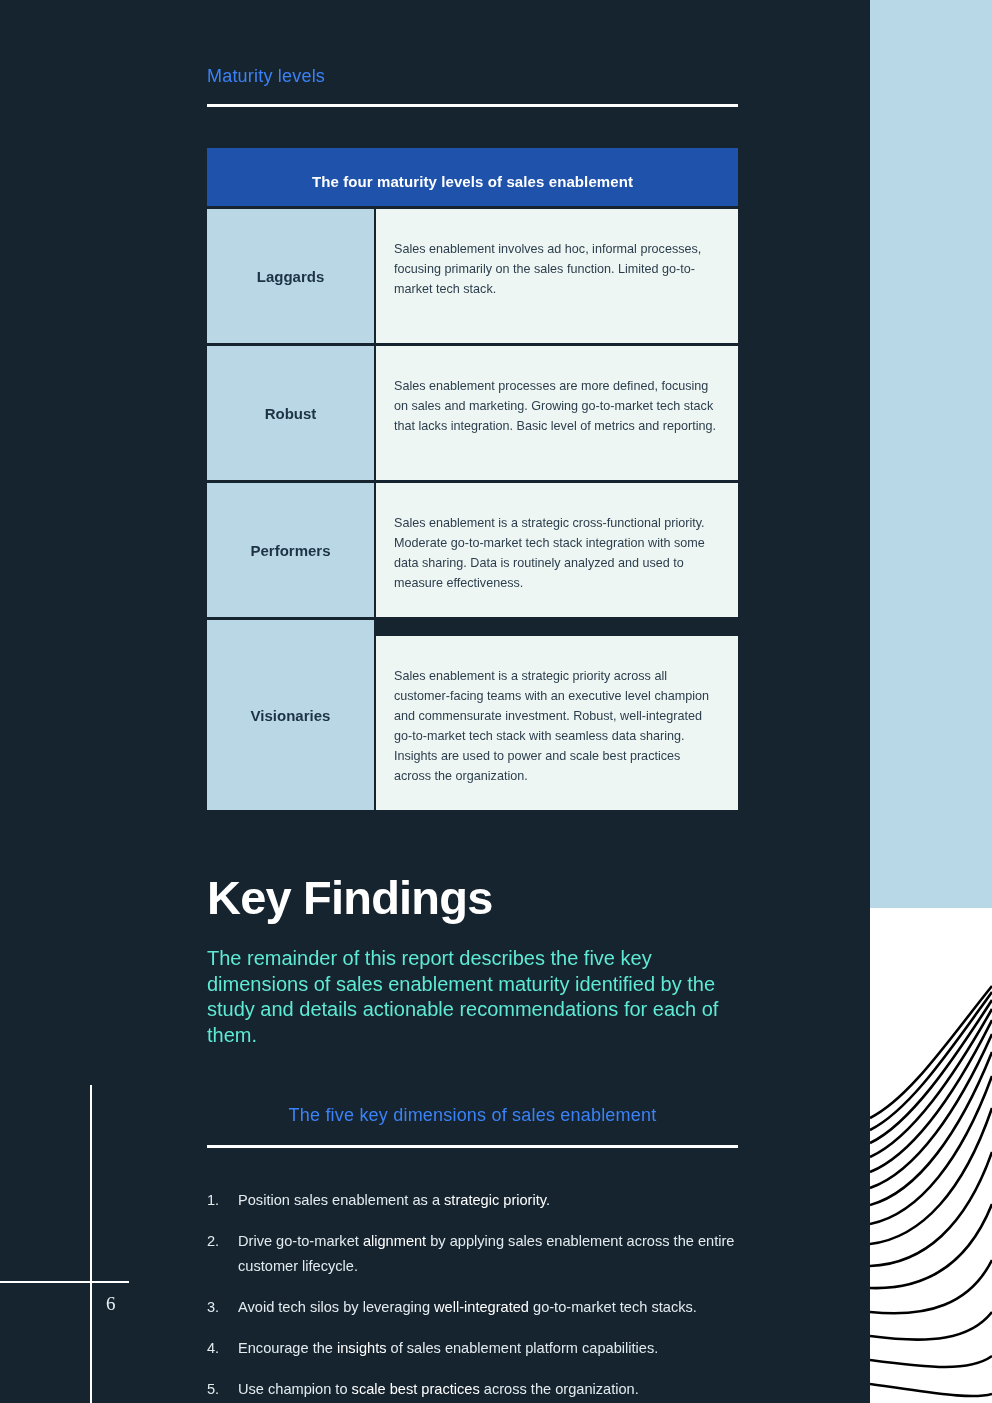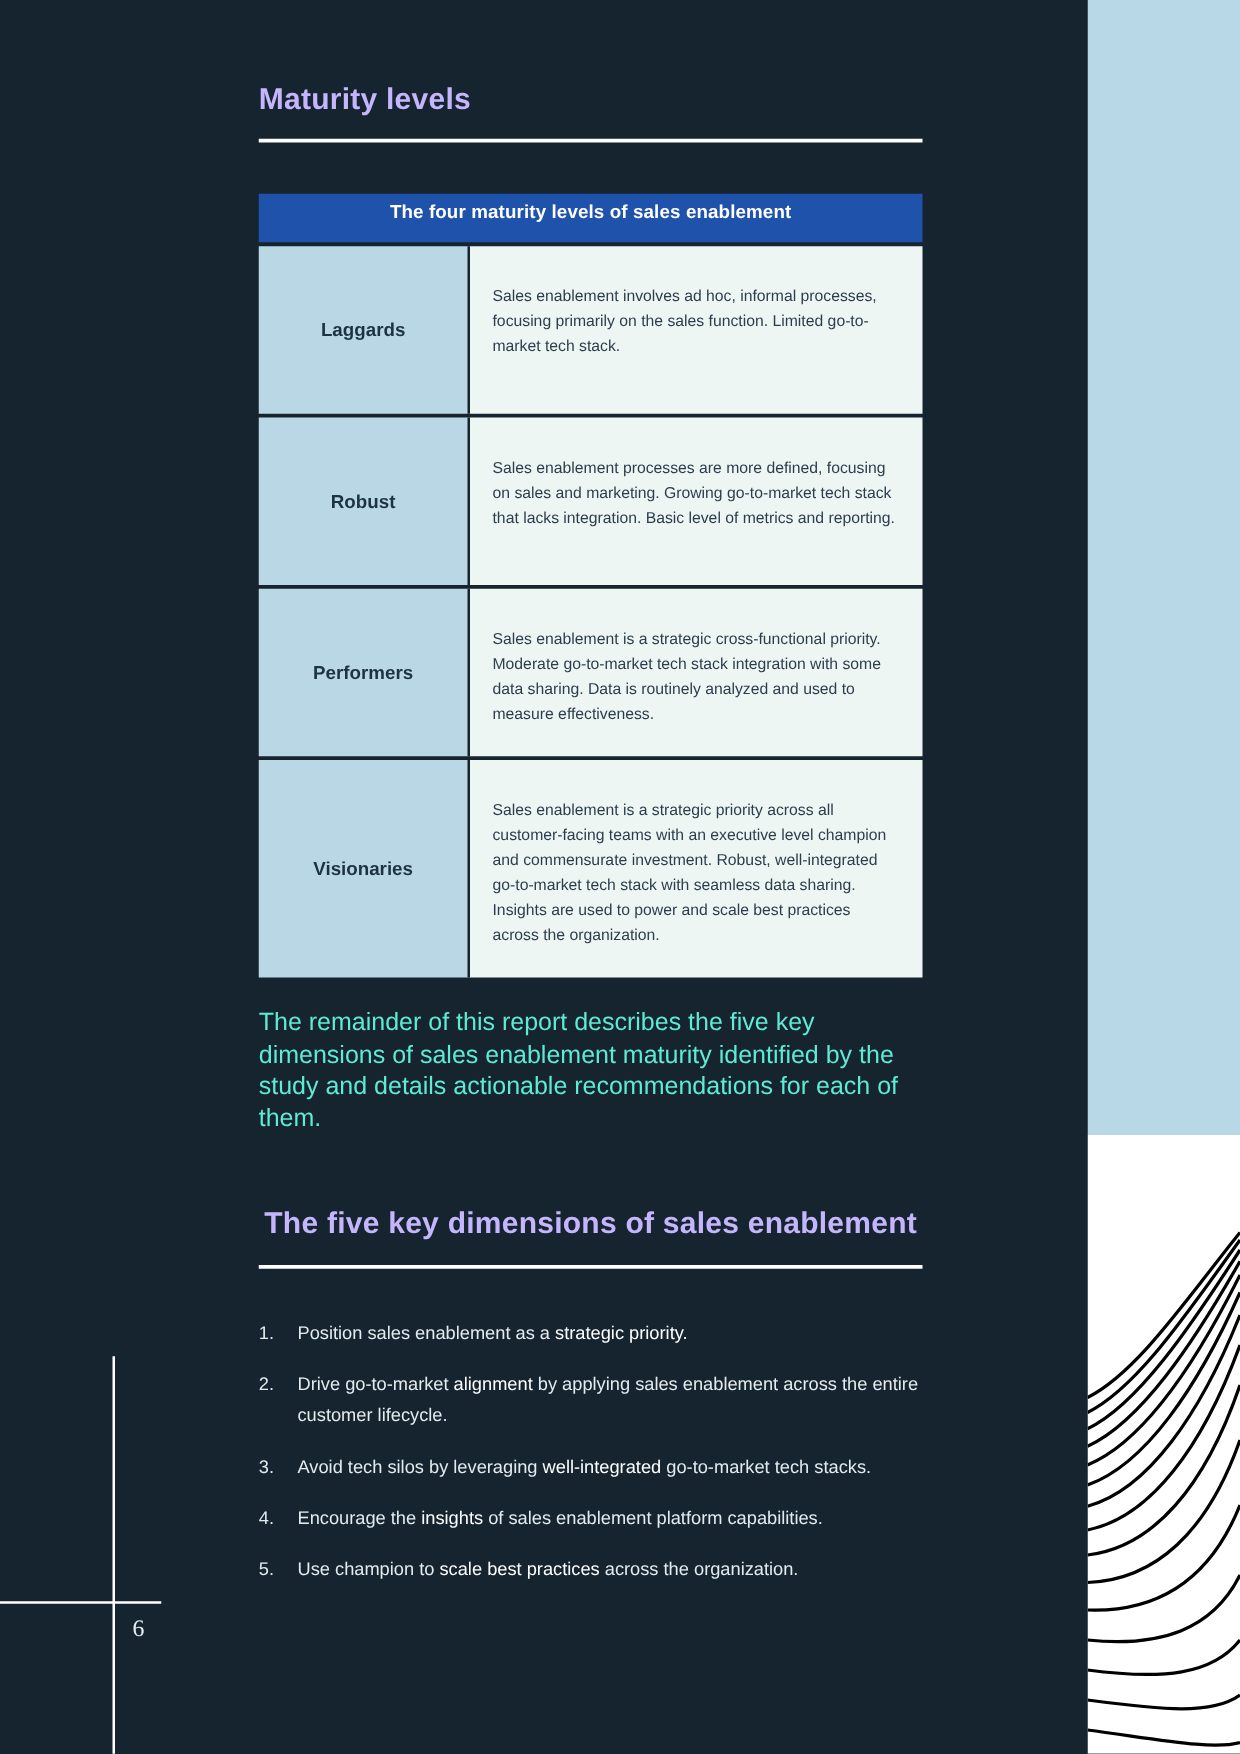--- a/index.html
+++ b/index.html
@@ -55,39 +55,39 @@
   }
 
   
   .content {
     position:absolute;
     left:207px; top:0;
     width:531px;
   }
 
   .section-head {
-    font-size:24px;
-    font-weight:700;
-    color:#c4b5fd;
+    font-size:18px;
+    font-weight:400;
+    color:#3b82f6;
     letter-spacing:.2px;
   }
   .rule {
     height:3px;
     background:#ffffff;
   }
 
   
   .table-wrap { margin-top:41px; }
   .table-header {
     background:#1f52ab;
     color:#ffffff;
     font-size:15px;
     font-weight:bold;
     text-align:center;
-    padding:6px 0 16px;
+    padding:25px 0 16px;
     letter-spacing:.1px;
   }
   .trow {
     display:flex;
     border-top:3px solid #16242f;
   }
   .tlabel {
     width:169px;
     flex:0 0 169px;
     background:#bad7e5;
@@ -104,21 +104,21 @@
     flex:1 1 auto;
     background:#eef6f3;
     color:#2c3e4d;
     font-size:12.6px;
     line-height:20px;
     padding:30px 22px 24px 18px;
   }
   .trow.r1 .tdesc,
   .trow.r2 .tdesc,
   .trow.r3 .tdesc { min-height:134px; }
-  .trow.r4 .tdesc { min-height:167px; }
+  .trow.r4 .tdesc { min-height:167px;margin-top:16px; }
 
   
   .kf-title {
     margin-top:63px;
     font-size:47px;
     font-weight:bold;
     color:#ffffff;
     letter-spacing:-0.8px;
     line-height:1.05;
   }
@@ -205,20 +205,21 @@
       <div class="tlabel">Performers</div>
       <div class="tdesc">Sales enablement is a strategic cross-functional priority. Moderate go-to-market tech stack integration with some data sharing. Data is routinely analyzed and used to measure effectiveness.</div>
     </div>
 
     <div class="trow r4">
       <div class="tlabel">Visionaries</div>
       <div class="tdesc">Sales enablement is a strategic priority across all customer-facing teams with an executive level champion and commensurate investment. Robust, well-integrated go-to-market tech stack with seamless data sharing. Insights are used to power and scale best practices across the organization.</div>
     </div>
   </div>
 
+  <h1 class="kf-title">Key Findings</h1>
   <p class="kf-para">The remainder of this report describes the five key dimensions of sales enablement maturity identified by the study and details actionable recommendations for each of them.</p>
 
   <div class="section-head dim-head">The five key dimensions of sales enablement</div>
   <div class="rule dim-rule"></div>
 
   <ol class="findings" id="findings-list">
       <li class="finding">
         <span class="finding-num">1.</span>
         <span class="finding-text"><span>Position sales enablement as a </span><b>strategic priority.</b></span>
       </li>

